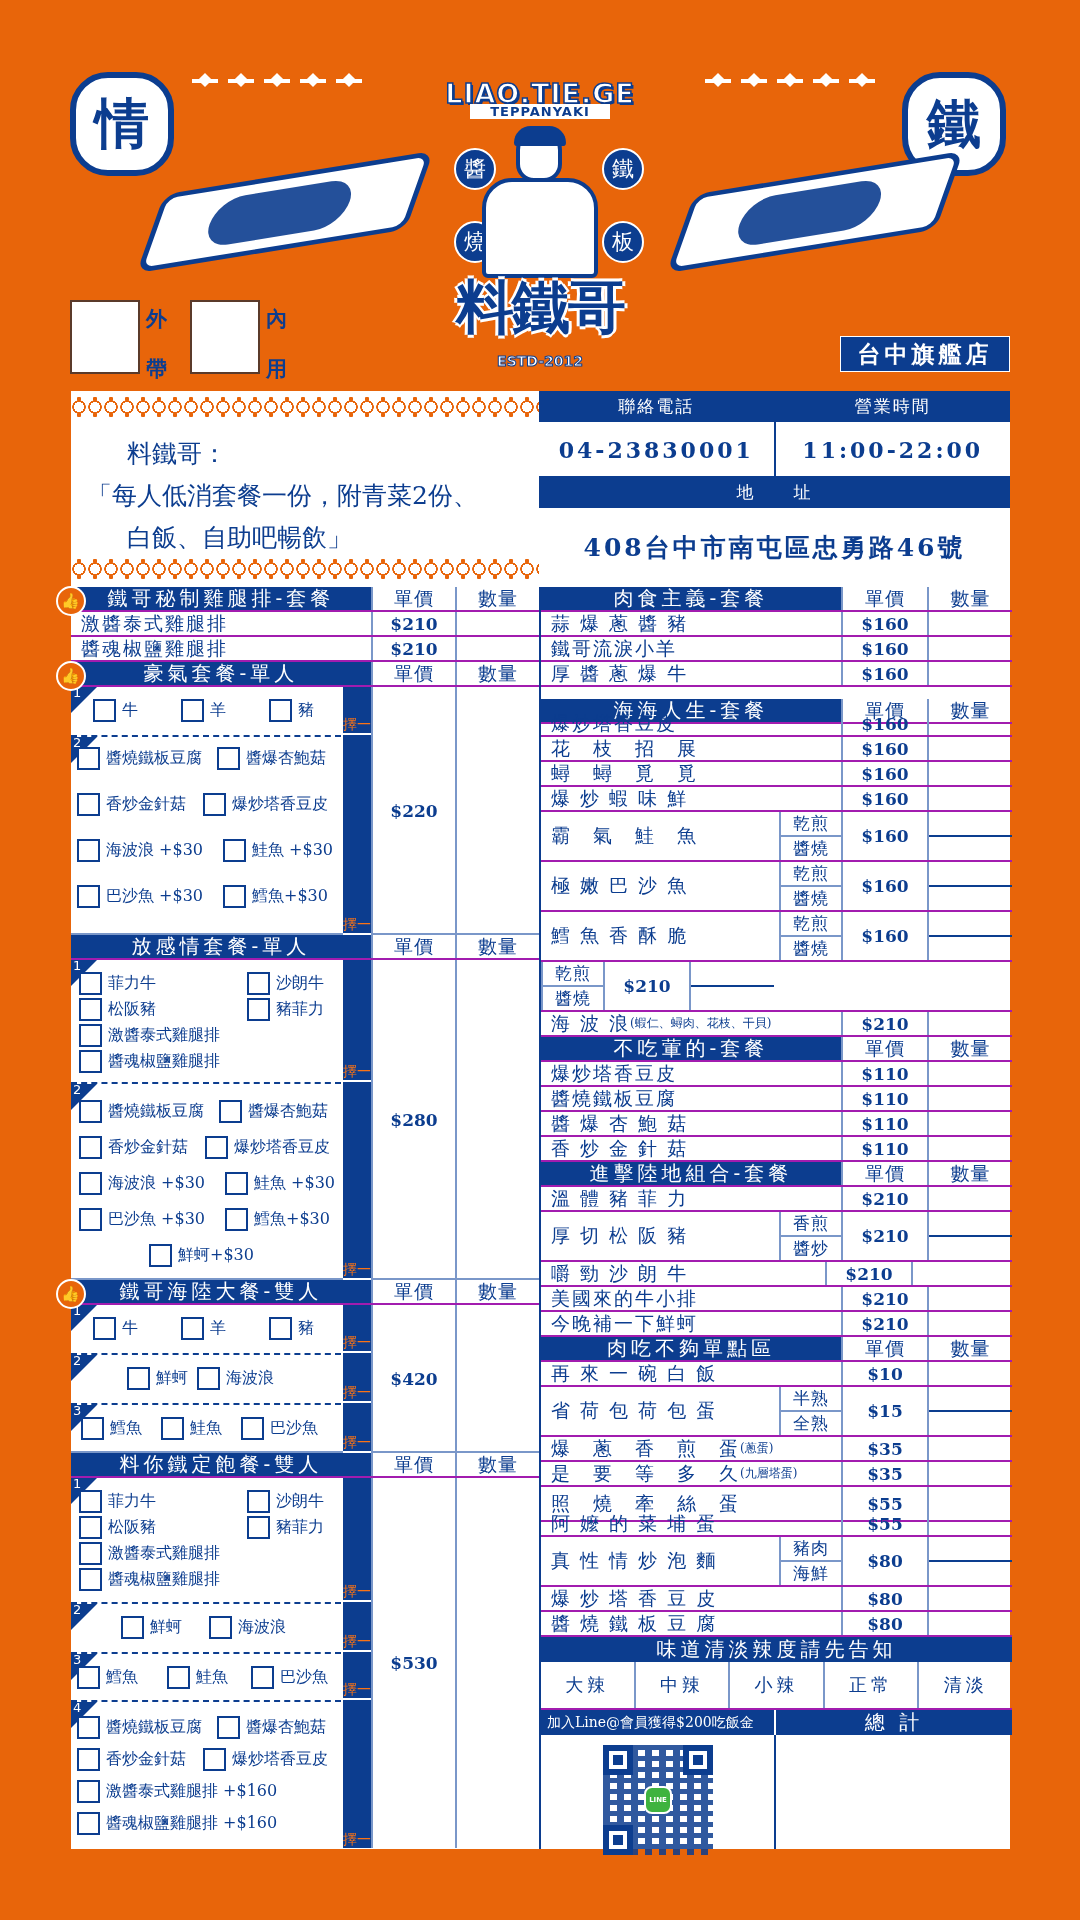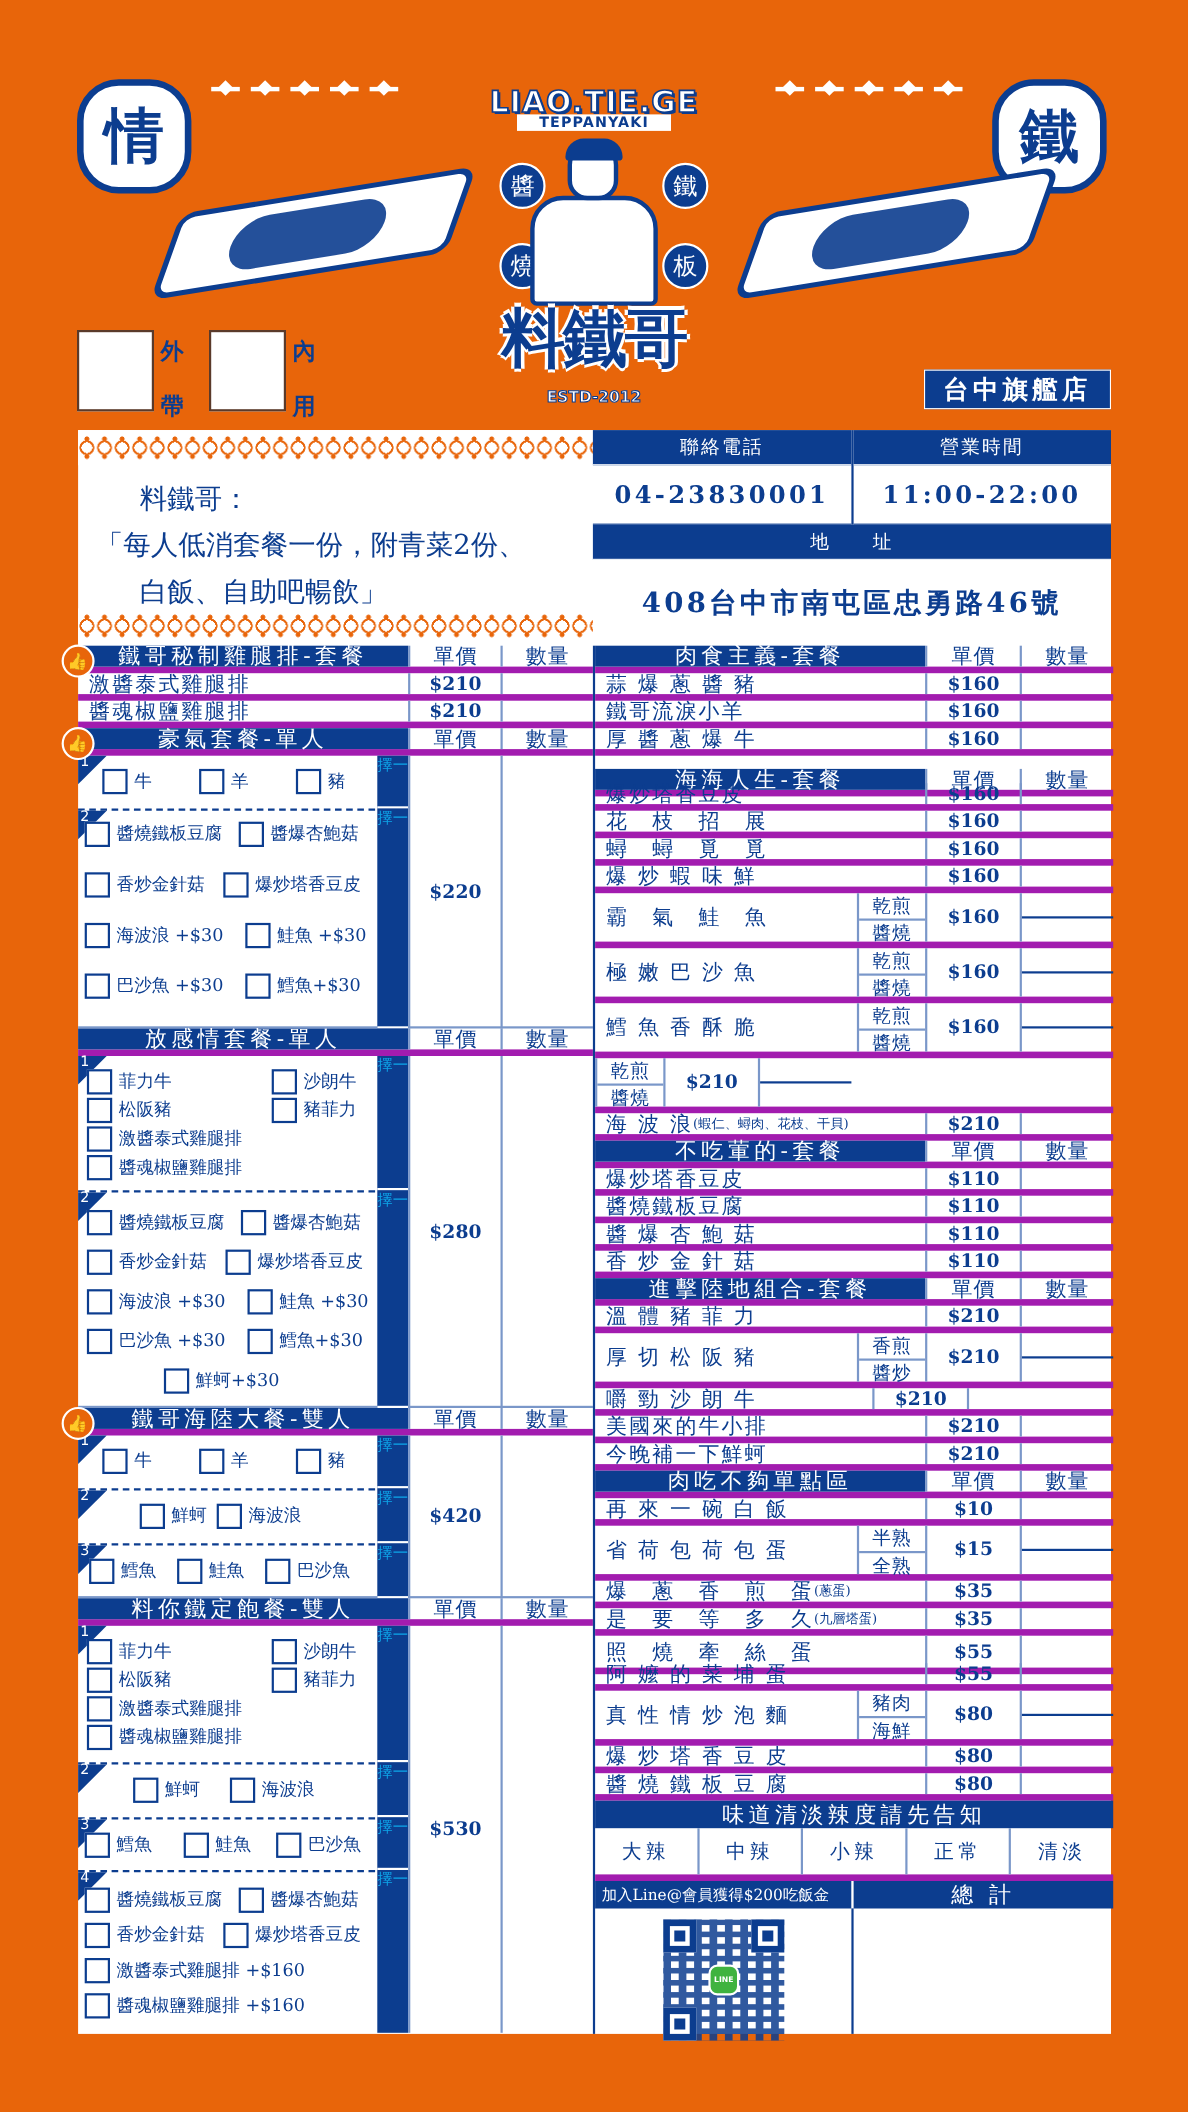--- a/index.html
+++ b/index.html
@@ -37,21 +37,21 @@
 
 .info{position:absolute;left:468px;top:0;width:471px}
 .ih{height:32px;background:#0c3d8f;color:#fff;font-size:17px;display:flex;align-items:center;justify-content:center;letter-spacing:2px;border-bottom:1px solid #fff}
 .iv{height:54px;font-size:22px;font-weight:bold;display:flex;align-items:center;justify-content:center;letter-spacing:3px;border-bottom:1px solid #0c3d8f}
 .irow{display:flex}
 .irow>div{flex:1}
 .irow>div+div{border-left:2px solid #0c3d8f}
 
 
 .col{position:absolute;top:196px}
-.row{position:absolute;left:0;display:flex;border-bottom:6px solid #a21caf}
+.row{position:absolute;left:0;display:flex;border-bottom:2px solid #a21caf}
 .cell{display:flex;align-items:center;font-size:19px;height:100%}
 .hdr .title{background:#0c3d8f;color:#fff;justify-content:center;letter-spacing:4px;font-size:20px}
 .hdr .h2{justify-content:center;font-size:19px;letter-spacing:1px}
 .vl{border-left:2px solid #7a97c9}
 .name{padding-left:10px;letter-spacing:2px;font-size:19px;white-space:nowrap}
 .price{justify-content:center;font-weight:bold;font-size:17px;font-family:"DejaVu Serif",serif}
 .sub{display:flex;flex-direction:column;border-left:2px solid #7a97c9}
 .sub div{flex:1;display:flex;align-items:center;justify-content:center;font-size:17px;letter-spacing:1px}
 .sub div+div{border-top:2px solid #7a97c9}
 .qsplit{display:flex;flex-direction:column}
@@ -60,21 +60,21 @@
 .thumb{position:absolute;width:30px;height:30px;border-radius:50%;background:#e8650a;border:2px solid #fff;display:flex;align-items:center;justify-content:center;color:#fff;font-size:15px}
 
 
 .set{position:absolute;left:0;width:468px;border-bottom:2px solid #7a97c9}
 .sec{position:absolute;left:0;width:270px;border-top:2px dashed #0c3d8f}
 .sec.first{border-top:none}
 .num{position:absolute;left:0;top:0;width:0;height:0;border-top:26px solid #0c3d8f;border-right:26px solid transparent}
 .numt{position:absolute;left:2px;top:-2px;color:#fff;font-size:13px;font-family:"DejaVu Sans",sans-serif}
 .opt{position:absolute;display:flex;align-items:center;font-size:16px;white-space:nowrap}
 .cb{display:inline-block;width:23px;height:23px;border:2px solid #0c3d8f;margin-right:6px;background:#fff;flex:none}
-.pick{position:absolute;left:272px;width:28px;background:#0c3d8f;color:#0ea5e9;font-size:14px;display:flex;flex-direction:column;align-items:center;justify-content:flex-start;line-height:18px;border-bottom:2px solid #fff}
+.pick{position:absolute;left:272px;width:28px;background:#0c3d8f;color:#f97316;font-size:14px;display:flex;flex-direction:column;align-items:center;justify-content:flex-end;line-height:18px;border-bottom:2px solid #fff}
 .sprice{position:absolute;left:300px;width:84px;display:flex;align-items:center;justify-content:center;font-weight:bold;font-size:17px;border-left:2px solid #7a97c9}
 .sqty{position:absolute;left:384px;width:84px;border-left:2px solid #7a97c9}
 
 
 .spice{display:flex}
 .spice div{flex:1;display:flex;align-items:center;justify-content:center;font-size:18px;letter-spacing:4px}
 .spice div+div{border-left:2px solid #7a97c9}
 .qr{position:absolute;width:110px;height:110px;background:
  linear-gradient(90deg,#0c3d8f 50%,transparent 50%) 0 0/14px 14px,
  linear-gradient(#0c3d8f 50%,transparent 50%) 0 0/11px 11px;opacity:.85}
@@ -678,21 +678,21 @@
             <div>香煎</div>
             <div>醬炒</div>
           </div>
           <div class="cell price vl" style="width:86px">$210</div>
           <div class="qsplit vl" style="width:85px;height:100%">
             <div></div>
             <div></div>
           </div>
         </div>
         <div class="row" style="top:675px;height:25px;width:471px">
-        <div class="cell name" style="width:252px">
+        <div class="cell name" style="width:284px">
             <span>嚼 勁 沙 朗 牛</span>
           </div>
           <div class="cell price vl" style="width:86px">$210</div>
           <div class="cell vl" style="width:85px"></div>
         </div>
         <div class="row" style="top:700px;height:25px;width:471px">
         <div class="cell name" style="width:300px">
             <span>美國來的牛小排</span>
           </div>
           <div class="cell price vl" style="width:86px">$210</div>

